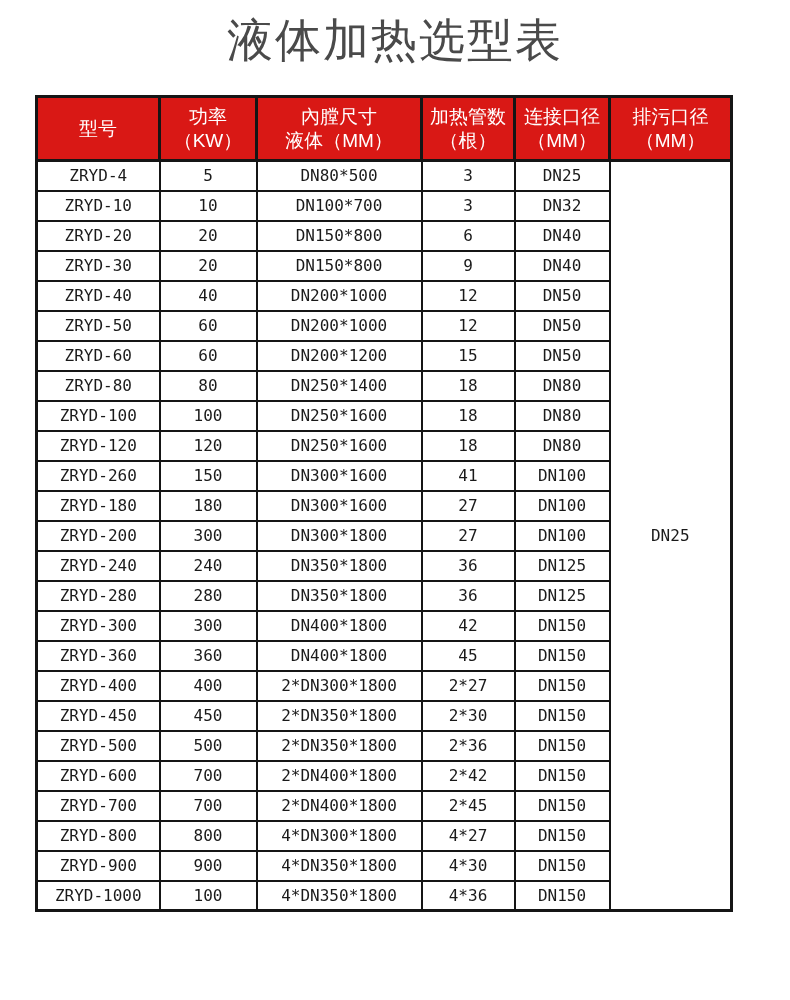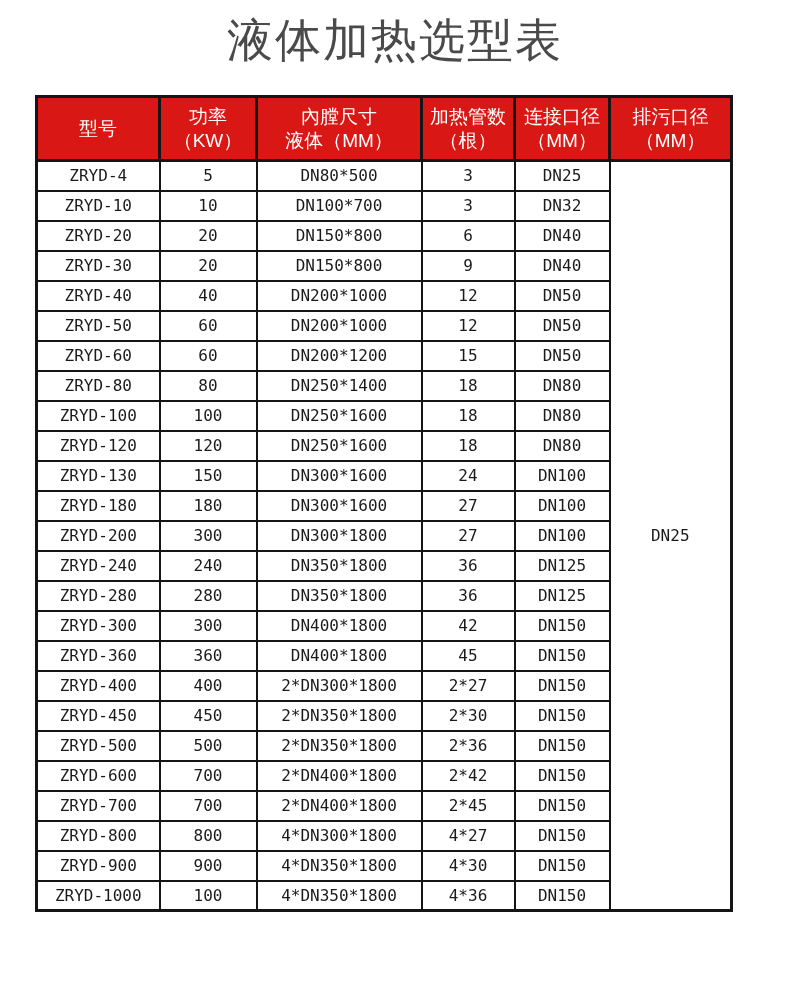--- a/index.html
+++ b/index.html
@@ -174,24 +174,24 @@
         <td>DN80</td>
       </tr>
       <tr>
         <td>ZRYD-120</td>
         <td>120</td>
         <td>DN250*1600</td>
         <td>18</td>
         <td>DN80</td>
       </tr>
       <tr>
-        <td>ZRYD-130</td>
+        <td>ZRYD-260</td>
         <td>150</td>
         <td>DN300*1600</td>
-        <td>24</td>
+        <td>41</td>
         <td>DN100</td>
       </tr>
       <tr>
         <td>ZRYD-180</td>
         <td>180</td>
         <td>DN300*1600</td>
         <td>27</td>
         <td>DN100</td>
       </tr>
       <tr>

